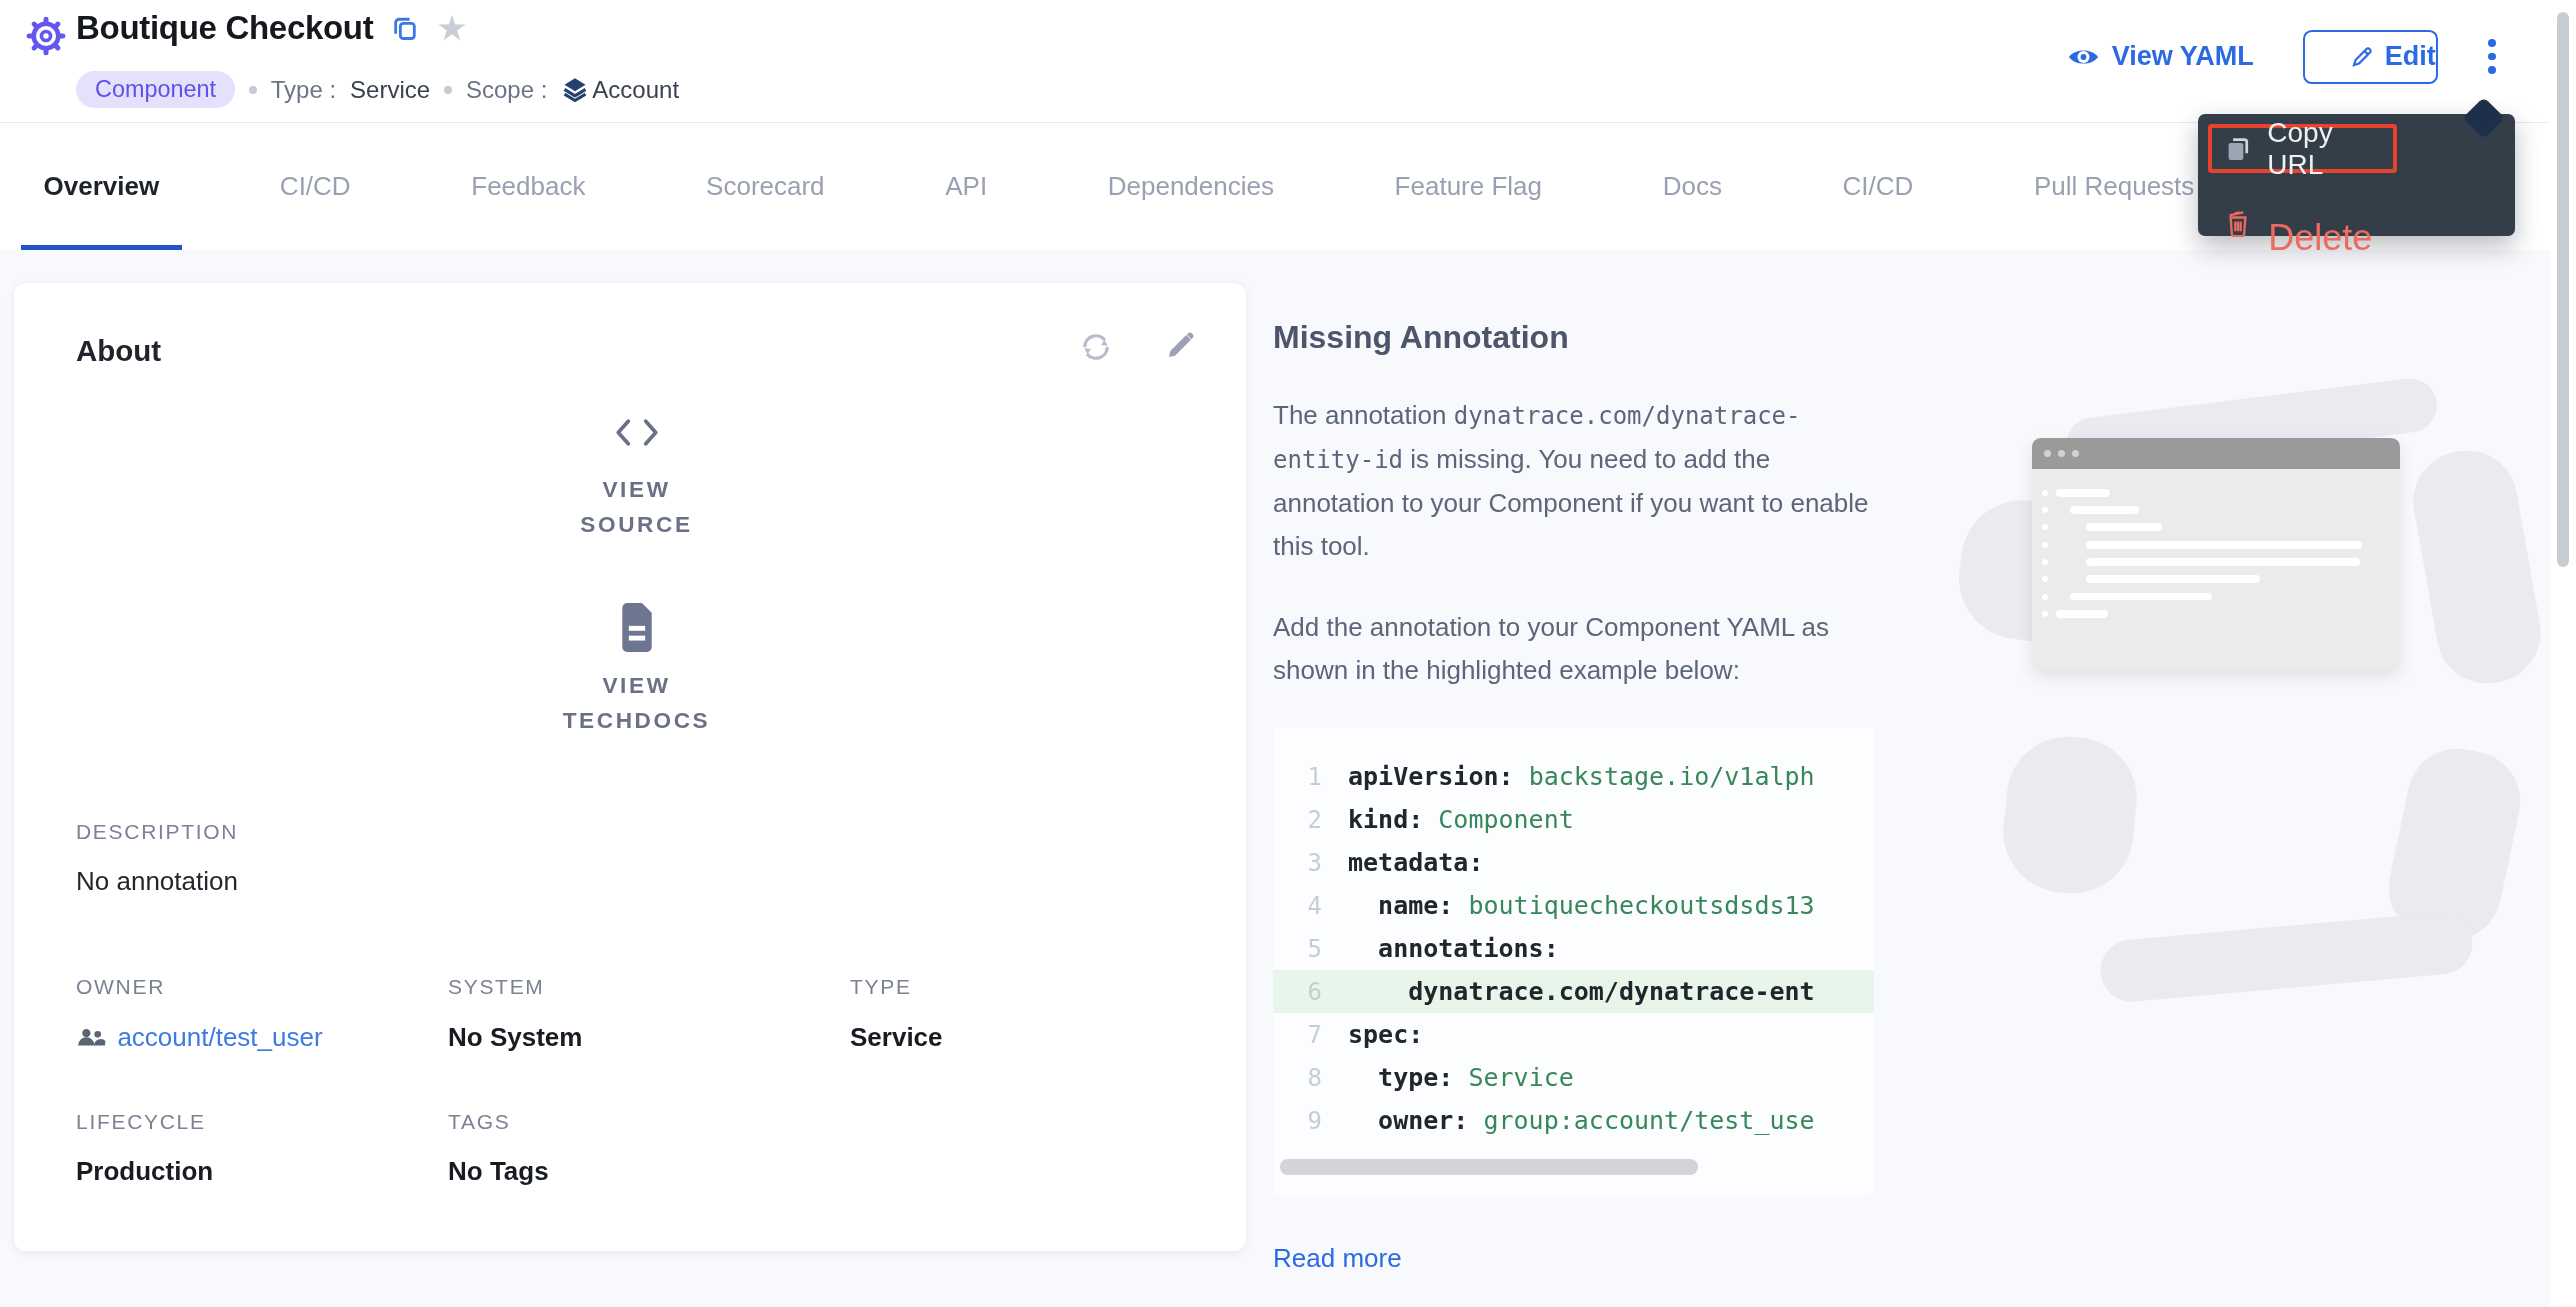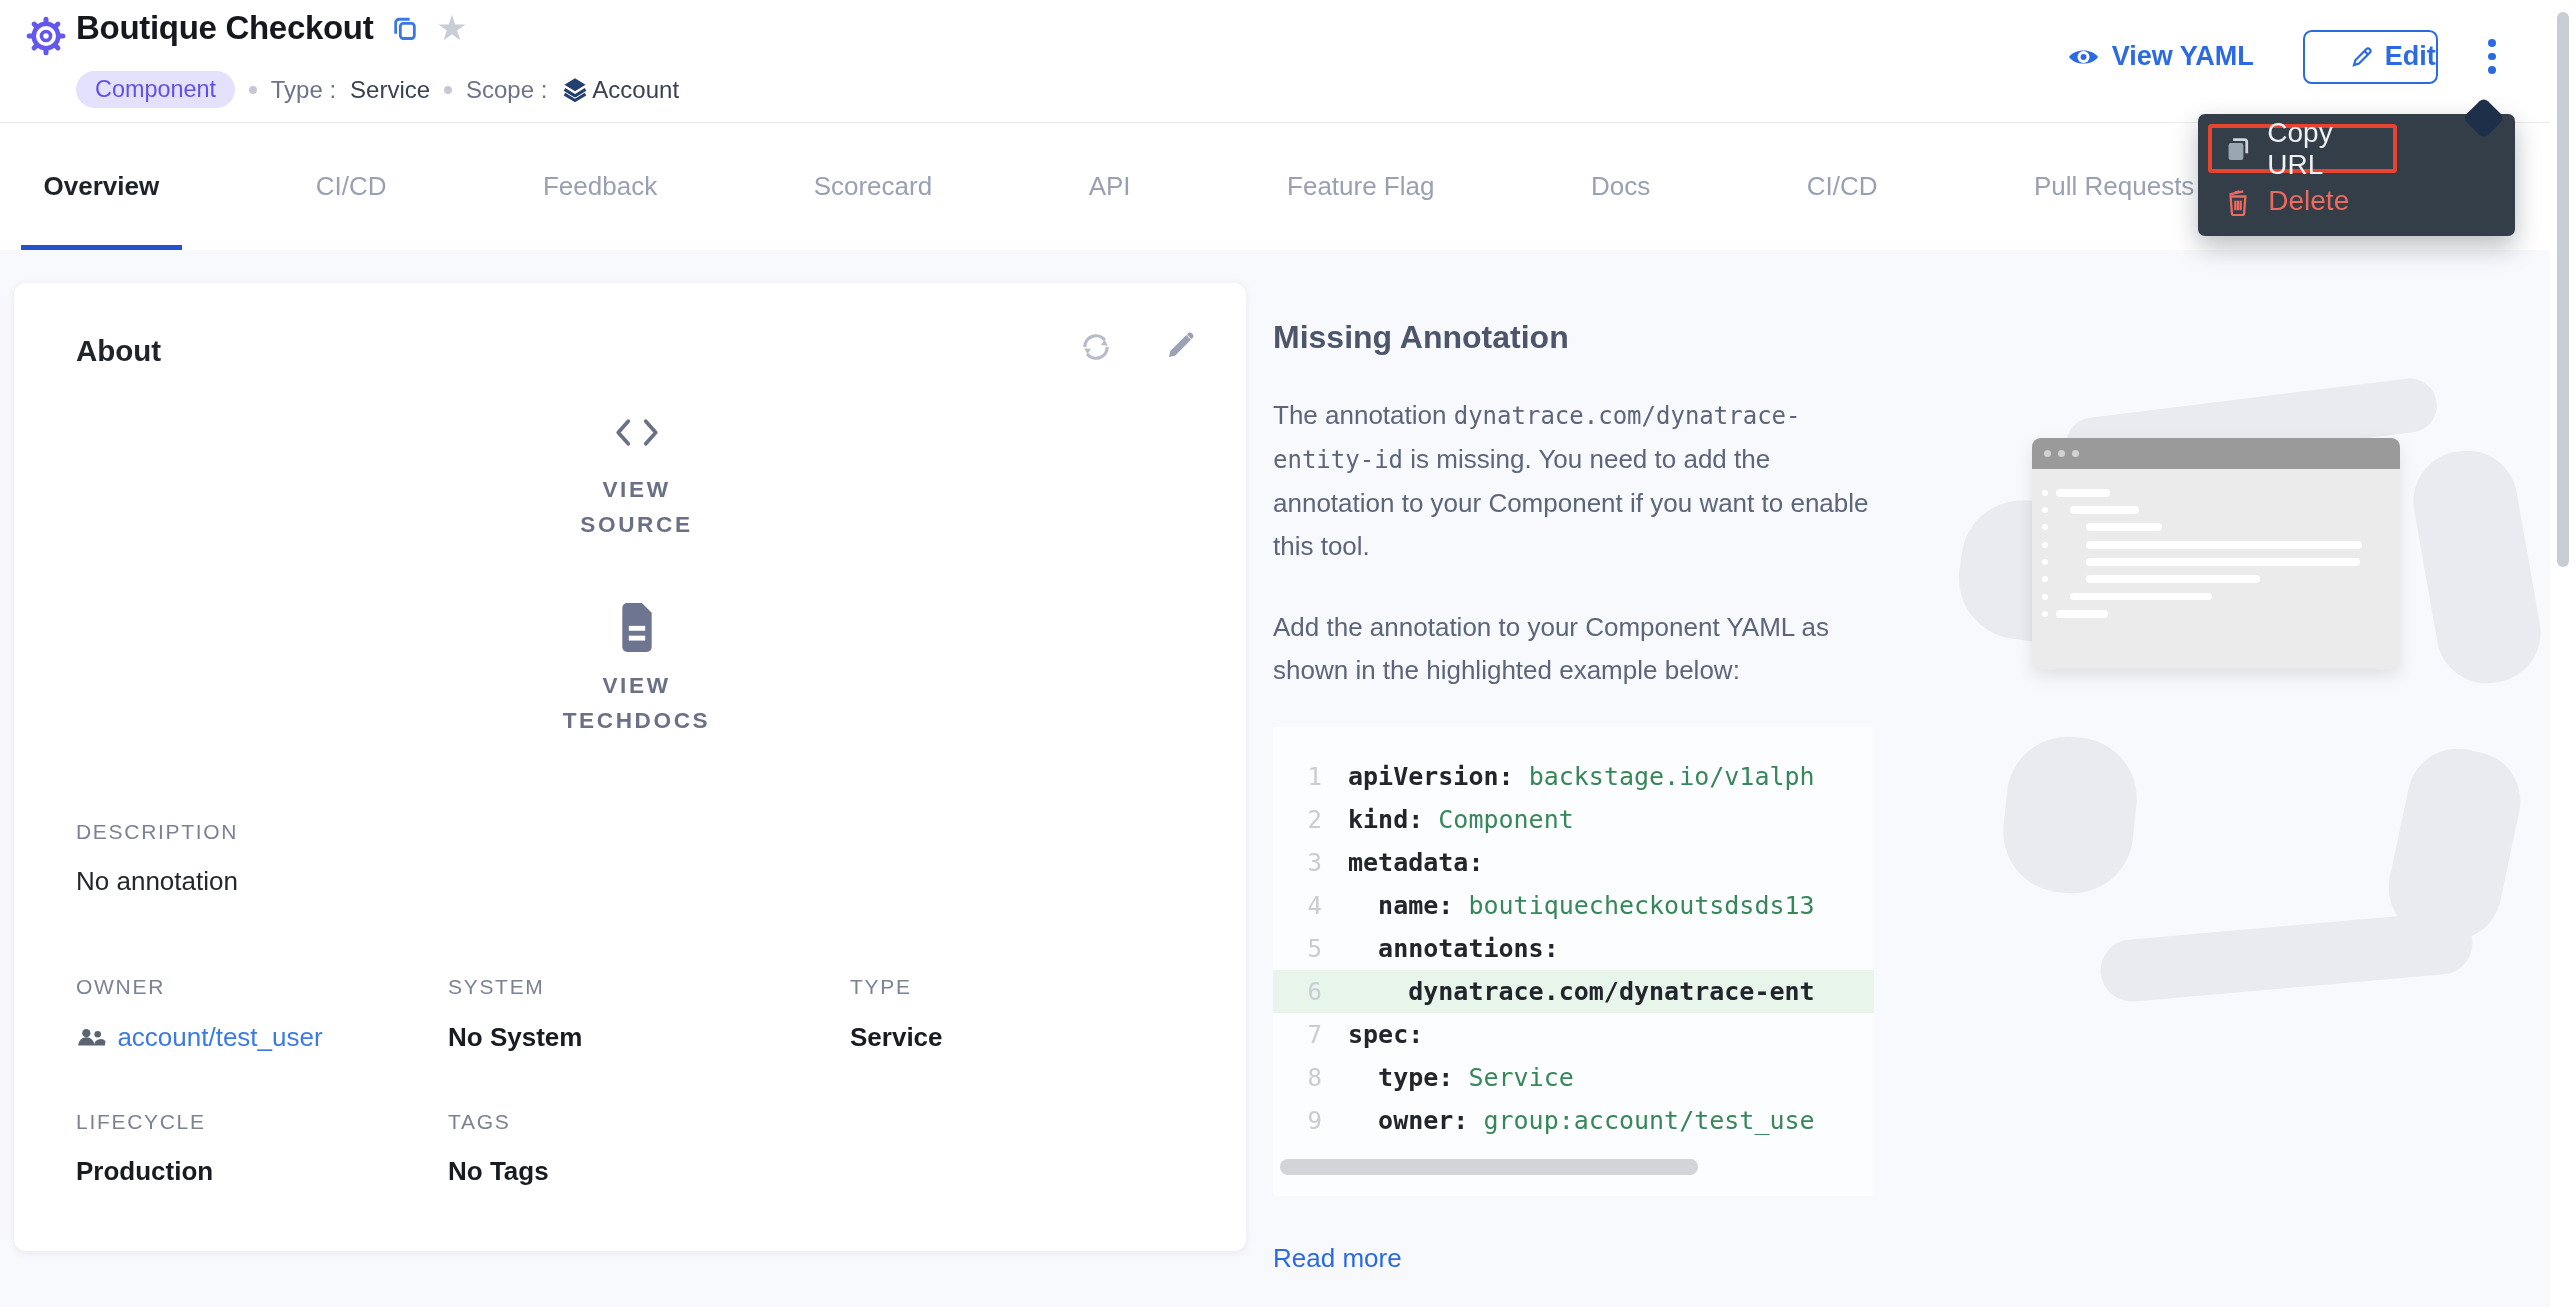--- a/index.html
+++ b/index.html
@@ -101,21 +101,21 @@
   
   .popover { position:absolute; left:2198px; top:114px; width:317px; height:122px;
     background:#333e48; border-radius:7px; box-shadow:0 10.4px 26px rgba(10,20,30,.28);
     z-index:50; padding:10.4px 10.4px; }
   .popover-arrow { position:absolute; left:271px; top:-11.3px; width:29.5px; height:29.5px;
     background:#1e3049; border-radius:6px; transform:rotate(45deg); z-index:-1; }
   .menu-item-copy { display:flex; align-items:center; gap:15.6px;
     border:4.3px solid #e8432e; border-radius:3.5px; width:189px; height:49px; padding-left:12px; cursor:pointer; }
   .menu-item-copy span { font-size:28px; color:#eef0f2; font-weight:500; }
   .menu-item-delete { display:flex; align-items:center; gap:17.4px; margin-top:12px; padding-left:16.5px; cursor:pointer; }
-  .menu-item-delete span { font-size:28px; color:#ec6a5f; font-weight:500; }
+  .menu-item-delete span { font-size:36px; color:#ec6a5f; font-weight:500;margin-top:32px; }
 
   
   .v-gutter { position:absolute; right:0; top:0; width:26px; height:1307px; background:#fff; z-index:30; }
   .v-thumb { position:absolute; right:7px; top:12px; width:12px; height:555px;
     border-radius:6px; background:#c8ccd3; cursor:pointer; }
 </style>
 </head>
 <body>
 
 <div class="page">
@@ -187,20 +187,21 @@
         </span>
     </div>
   </div>
 
   <nav class="tabs">
     <div class="tab active">Overview</div>
     <div class="tab">CI/CD</div>
     <div class="tab">Feedback</div>
     <div class="tab">Scorecard</div>
     <div class="tab">API</div>
+    <div class="tab">Dependencies</div>
     <div class="tab">Feature Flag</div>
     <div class="tab">Docs</div>
     <div class="tab">CI/CD</div>
     <div class="tab">Pull Requests</div>
   </nav>
 
   <main class="content">
 
     <section class="about-card">
       <div class="card-head">

